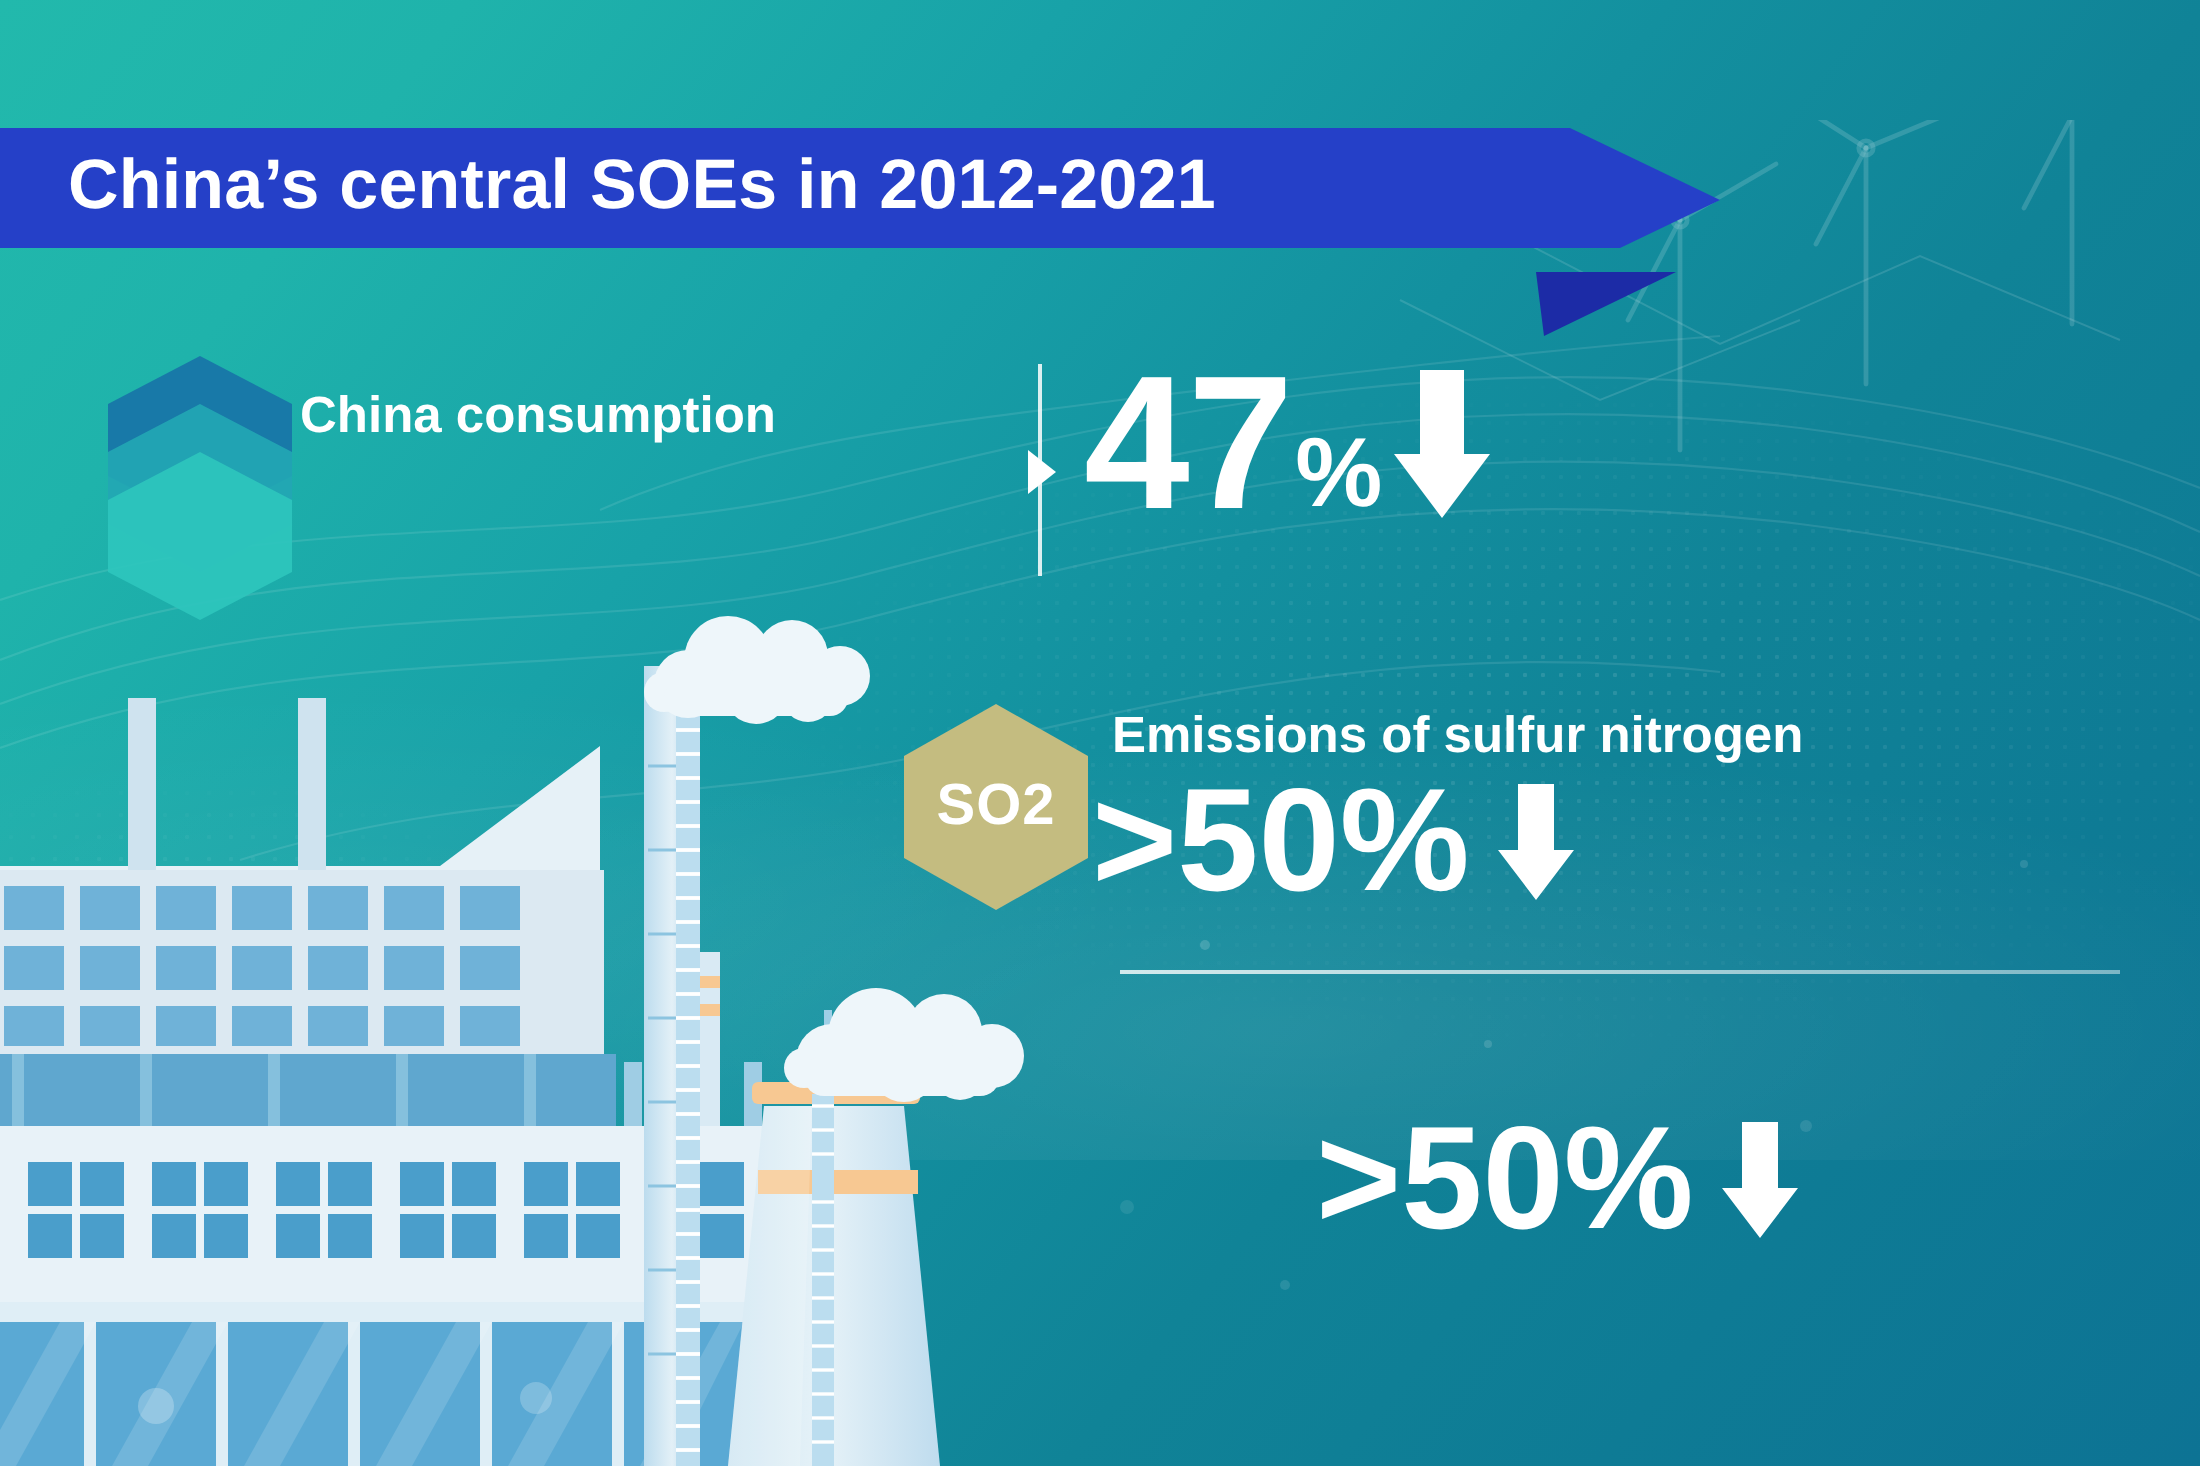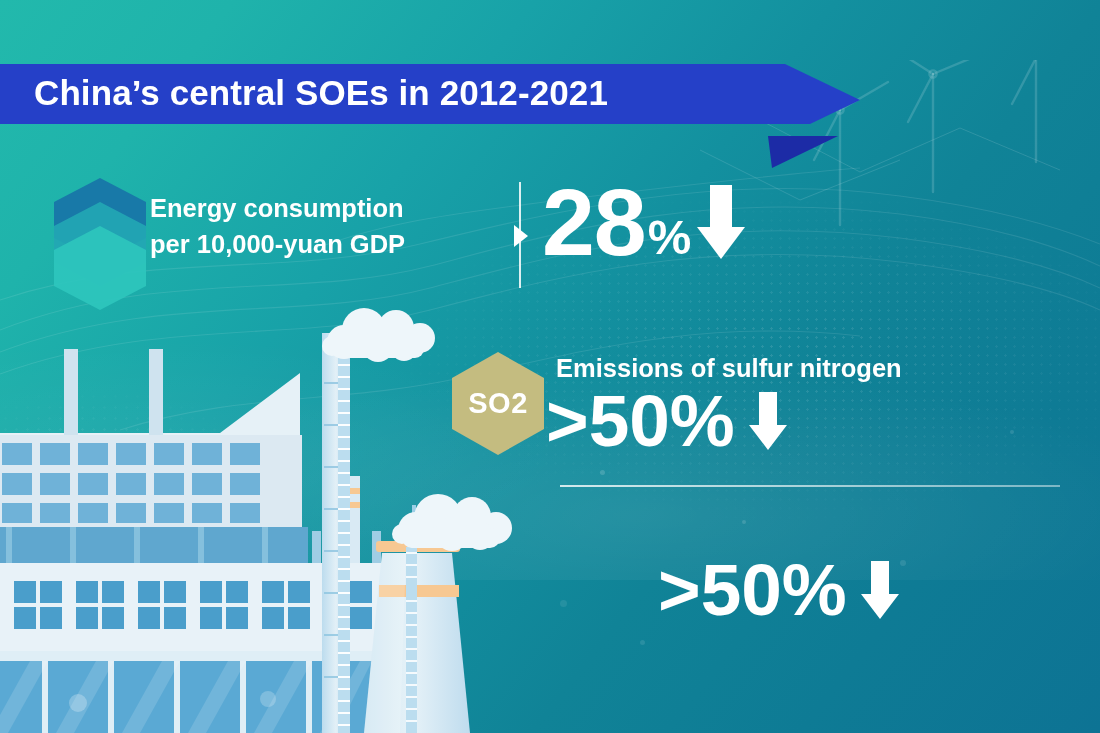--- a/index.html
+++ b/index.html
@@ -451,31 +451,30 @@
 
   <div id="block-energy">
 
     <svg id="hex-stack" viewBox="0 0 92 132">
       <polygon points="46,0 92,24 92,60 46,84 0,60 0,24" fill="#1879a8"></polygon>
       <polygon points="46,24 92,48 92,84 46,108 0,84 0,48" fill="#22a7b4" opacity=".93"></polygon>
       <polygon points="46,48 92,72 92,108 46,132 0,108 0,72" fill="#2ec6bd" opacity=".92"></polygon>
     </svg>
 
     <div id="energy-label">
-      <div class="stat-label">Energy consumption</div>
-      <div class="stat-label">per 10,000-yuan GDP</div>
+      <div class="stat-label">China consumption</div>
     </div>
 
     <div id="energy-divider"></div>
     <svg id="energy-chevron" viewBox="0 0 16 22">
       <polygon points="2,0 16,11 2,22" fill="#ffffff"></polygon>
     </svg>
 
     <div id="energy-figure" class="big-figure">
-      <span class="num">28</span>
+      <span class="num">47</span>
       <span class="pct">%</span>
       <svg class="arrow-down" width="48" height="74" viewBox="0 0 48 74" style="margin-left:6px;margin-bottom:8px;">
         <polygon points="13,0 35,0 35,42 48,42 24,74 0,42 13,42" fill="#ffffff"></polygon>
       </svg>
     </div>
   </div>
 
   <div id="block-so2">
     <div id="hex-so2">
       <svg viewBox="0 0 92 103" width="92" height="103">

